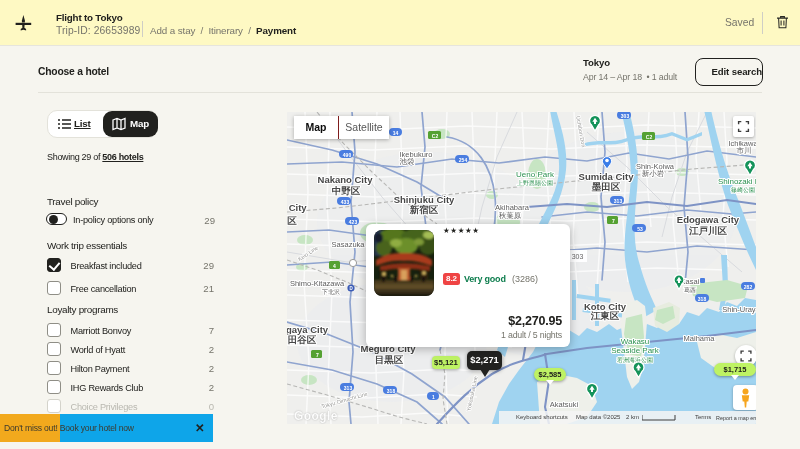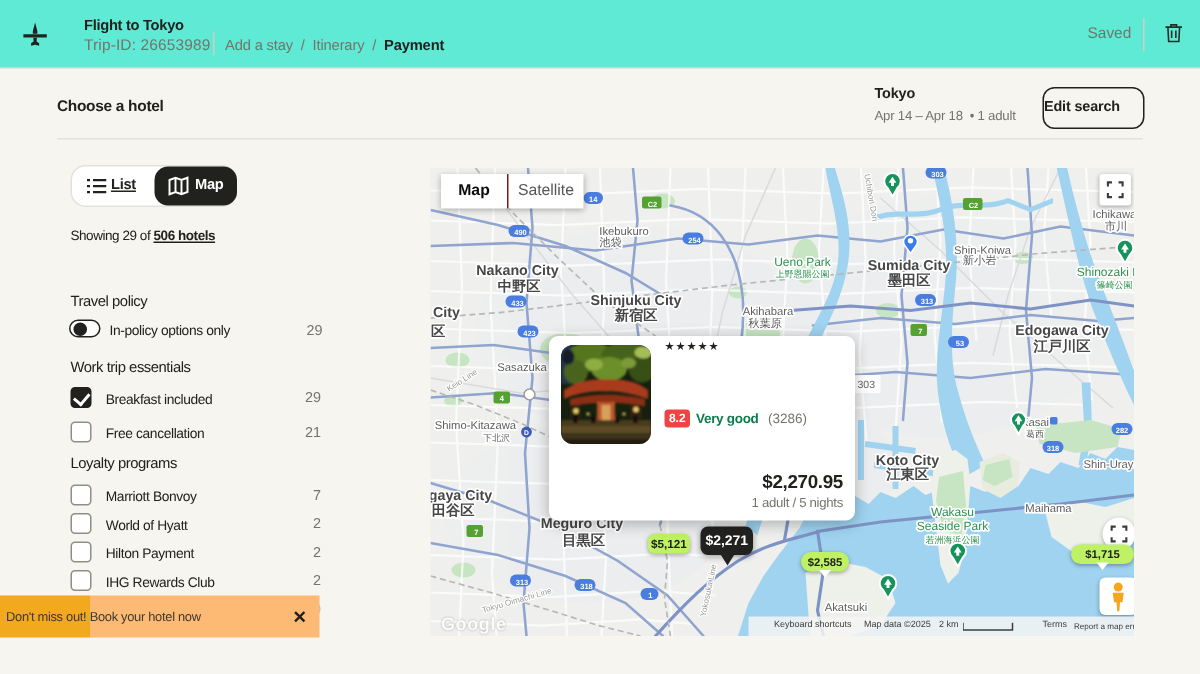--- a/index.html
+++ b/index.html
@@ -1,35 +1,35 @@
 <!DOCTYPE html>
 <html><head>
 <meta charset="utf-8">
 <style>
 * { margin:0; padding:0; box-sizing:border-box; }
 html,body { width:800px; height:449px; overflow:hidden; }
 body { font-family:"Liberation Sans", sans-serif; background:#f6f5ef; color:#21211e; position:relative; }
 
 
-#hdr { position:absolute; left:0; top:0; width:800px; height:46px; background:#5eead4; border-bottom:1px solid #e6e5dd; }
+#hdr { position:absolute; left:0; top:0; width:800px; height:46px; background:#fef9c3; border-bottom:1px solid #e6e5dd; }
 #plane { position:absolute; left:15px; top:9px; }
 #hdr .t1 { position:absolute; left:56px; top:11.5px; font-size:9.8px; font-weight:bold; letter-spacing:-.2px; }
 #hdr .t2 { position:absolute; left:56px; top:25px; font-size:10.3px; color:#75746b; letter-spacing:.1px; }
 #hdr .sep { position:absolute; left:142px; top:21px; width:1px; height:16px; background:#cfcec6; }
 #crumbs { position:absolute; left:150px; top:25px; font-size:9.8px; color:#75746b; letter-spacing:-.1px; }
 #crumbs b { color:#21211e; }
 #saved { position:absolute; left:725px; top:17px; font-size:10.3px; color:#75746b; }
 #hsep2 { position:absolute; left:762px; top:12px; width:1px; height:22px; background:#cfcec6; }
 #trash { position:absolute; left:776px; top:15px; }
 
 
 #choose { position:absolute; left:38px; top:65.5px; font-size:10.3px; font-weight:bold; letter-spacing:-.2px; }
 #tokyo { position:absolute; left:583px; top:57px; font-size:9.6px; font-weight:bold; letter-spacing:-.1px; }
 #dates { position:absolute; left:583px; top:71.5px; font-size:8.8px; color:#75746b; letter-spacing:-.15px; }
-#editbtn { position:absolute; left:695px; top:58px; width:68px; height:28px; border:1.2px solid #21211e; border-radius:8px; background:#f6f5ef; font-size:9.6px; font-weight:bold; letter-spacing:-.1px; text-align:left; line-height:26px; }
+#editbtn { position:absolute; left:695px; top:58px; width:68px; height:28px; border:1.2px solid #21211e; border-radius:8px; background:#f6f5ef; font-size:9.6px; font-weight:bold; letter-spacing:-.1px; text-align:right; line-height:26px; }
 #rowsep { position:absolute; left:38px; top:92px; width:724px; height:1px; background:#e3e2da; }
 
 
 #seg { position:absolute; left:47px; top:110px; width:111px; height:28px; background:#fff; border:1px solid #e3e2da; border-radius:10px; }
 #seg .list { position:absolute; left:0; top:0; width:55px; height:26px; font-size:9.8px; font-weight:bold; letter-spacing:-.2px; }
 #seg .list span { position:absolute; left:26px; top:7px; text-decoration:underline; }
 #seg .map { position:absolute; left:55px; top:0px; width:55px; height:26px; background:#21211e; border-radius:9px; color:#fff; font-size:9.8px; font-weight:bold; letter-spacing:-.2px; }
 #seg .map span { position:absolute; left:27px; top:7px; }
 #showing { position:absolute; left:47px; top:151.5px; font-size:9px; letter-spacing:-.3px; }
 #showing b { text-decoration:underline; }
@@ -40,21 +40,21 @@
 #tknob { position:absolute; left:1.8px; top:1.5px; width:9px; height:9px; border-radius:50%; background:#21211e; }
 .cbrow { position:absolute; left:47px; }
 .cb { position:absolute; left:0; top:0; width:14px; height:14px; border:1px solid #8f8e86; border-radius:3px; background:#fff; }
 .cb.on { background:#21211e; border-color:#21211e; }
 .cb.on:after { content:""; position:absolute; left:3.2px; top:1.4px; width:5px; height:8px; border:solid #fff; border-width:0 2px 2px 0; transform:rotate(40deg); }
 .cb.dis { border-color:#d4d3cb; }
 .cblabel { position:absolute; left:23.5px; top:2.5px; font-size:9.2px; letter-spacing:-.25px; white-space:nowrap; }
 .cbrow .cnt { left:137px; top:2px; }
 
 
-#banner { position:absolute; left:0; top:397px; width:213px; height:28px; background:#fdba74; overflow:hidden; }
+#banner { position:absolute; left:0; top:414px; width:213px; height:28px; background:#0ea5e9; overflow:hidden; }
 #banner .dk { position:absolute; left:0; top:0; width:60px; height:28px; background:#f2a91d; }
 #banner .txt { position:absolute; left:4px; top:9px; font-size:8.6px; color:#3d3a2e; letter-spacing:-.2px; white-space:nowrap; }
 #banner .x { position:absolute; left:195px; top:7px; font-size:11.5px; font-weight:bold; color:#21211e; }
 
 
 #map { position:absolute; left:287px; top:112px; width:469px; height:312px; background:#f1f1ef; overflow:hidden; border-radius:1px; }
 #mapsvg { position:absolute; left:0; top:0; }
 
 
 #mctl { position:absolute; left:7px; top:4px; width:95px; height:23px; background:#fff; box-shadow:0 1px 4px rgba(0,0,0,.3); font-size:10.5px; }

